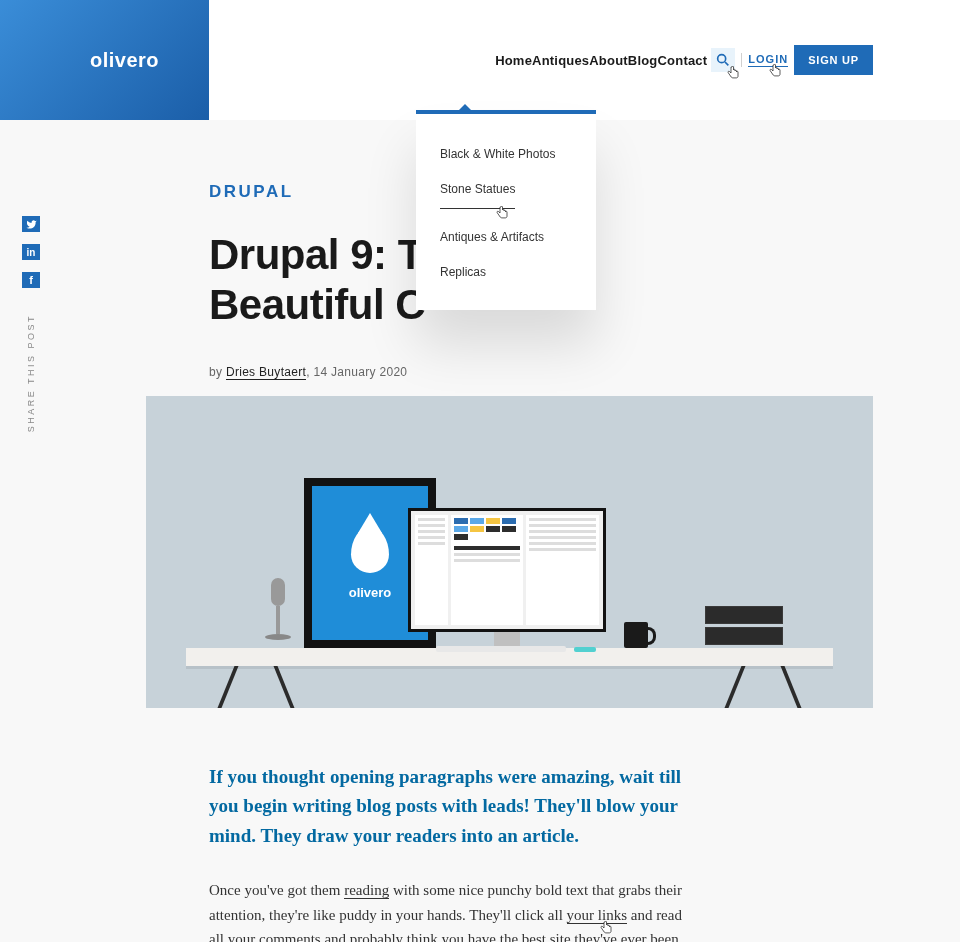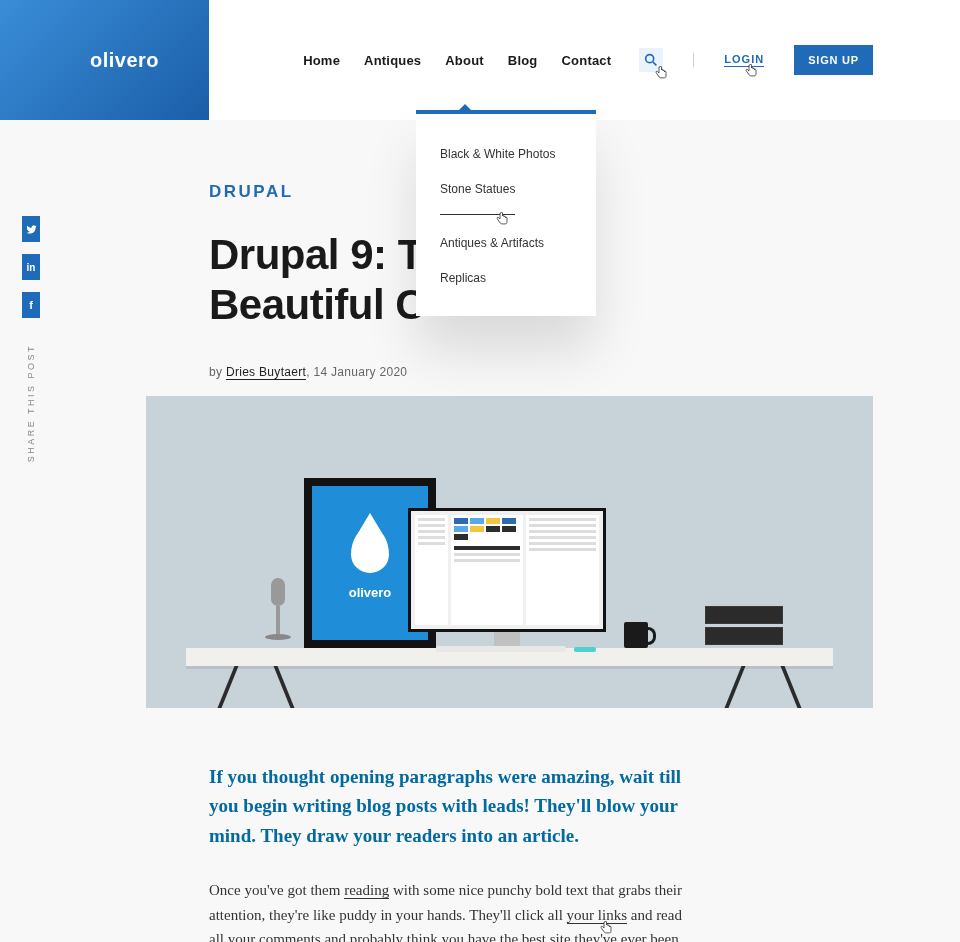--- a/index.html
+++ b/index.html
@@ -43,21 +43,20 @@
       background: #fff;
       display: flex;
       align-items: center;
       justify-content: flex-end;
       padding-right: 87px;
       z-index: 10;
     }
     .nav {
       display: flex;
       align-items: center;
-      gap: 24px;
       font-family: Arial, Helvetica, sans-serif;
     }
     .nav-item {
       font-size: 13px;
       font-weight: bold;
       color: #1a1a1a;
       cursor: pointer;
       letter-spacing: 0.2px;
     }
     .search-btn {
@@ -140,42 +139,42 @@
       font-size: 12px;
       color: #333;
       margin-bottom: 18px;
       cursor: pointer;
       position: relative;
       display: inline-block;
     }
     .dropdown-item:last-child { margin-bottom: 0; }
     .dropdown-item.active {
       border-bottom: 1px solid #333;
-      padding-bottom: 18px;
+      padding-bottom: 12px;
     }
     .dropdown-item.active .cursor-hand {
       position: absolute;
       bottom: -14px;
       right: 6px;
     }
     
     
     .share-sidebar {
       position: absolute;
       left: 22px;
       top: 216px;
       width: 18px;
       display: flex;
       flex-direction: column;
       align-items: center;
       gap: 12px;
     }
     .social-icon {
       width: 18px;
-      height: 26px;
+      height: 16px;
       background: #1f6bb7;
       display: flex;
       align-items: center;
       justify-content: center;
       color: #fff;
       font-family: Arial, sans-serif;
       font-size: 11px;
       font-weight: bold;
       cursor: pointer;
     }

